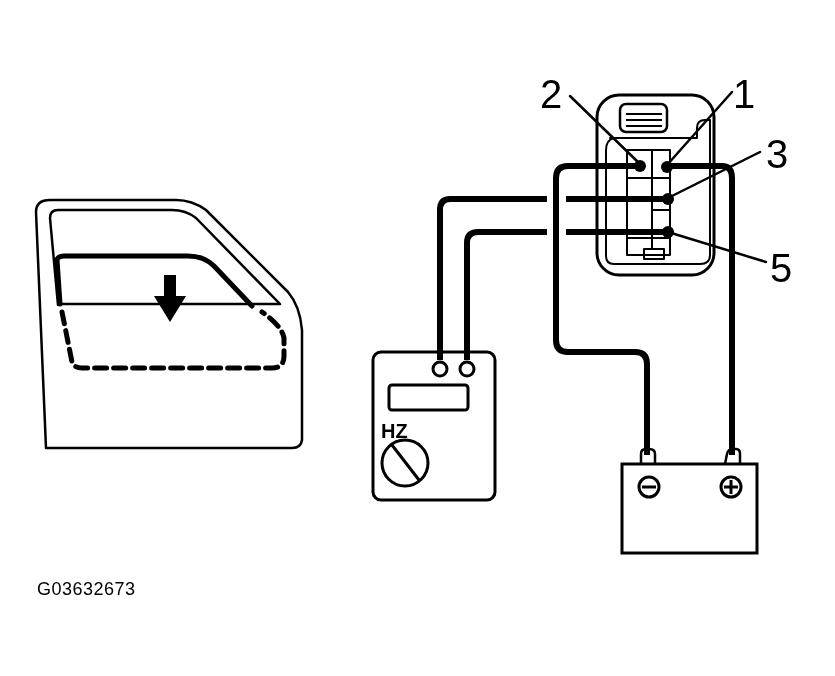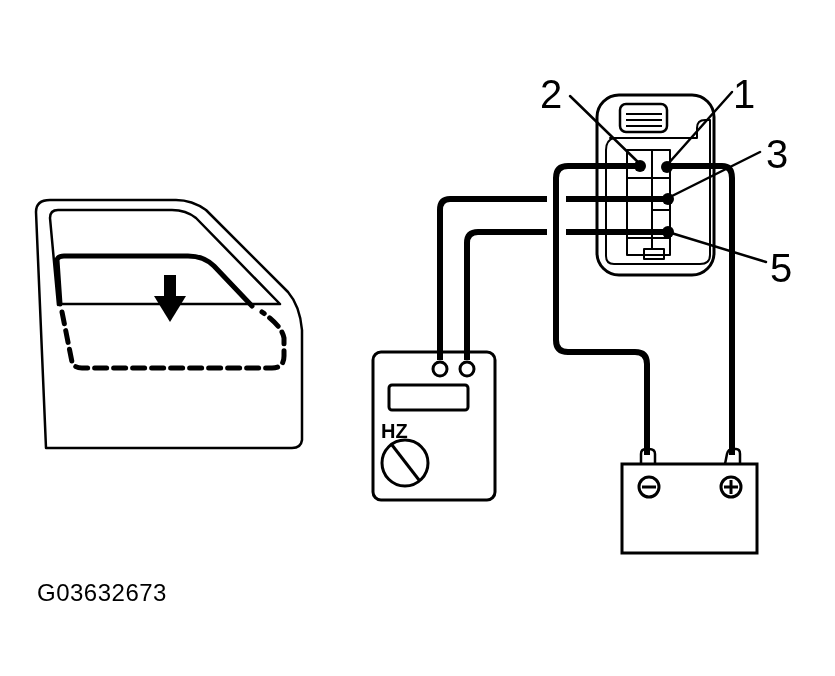--- a/index.html
+++ b/index.html
@@ -1,20 +1,20 @@
 <!DOCTYPE html>
 <html><head>
   <meta charset="utf-8">
   <style>
     html, body { margin: 0; padding: 0; background: #ffffff; }
     body { width: 835px; height: 676px; position: relative; overflow: hidden; font-family: "Liberation Sans", sans-serif; }
     svg.diagram { position: absolute; left: 0; top: 0; width: 835px; height: 676px; }
     .callout { font-family: "Liberation Sans", sans-serif; font-size: 40px; font-weight: normal; fill: #000; }
     .hz { font-family: "Liberation Sans", sans-serif; font-size: 20px; font-weight: bold; fill: #000; }
-    .figure-id { position: absolute; left: 37px; top: 579px; font-size: 24px; color: #000; letter-spacing: 0.5px; }
+    .figure-id { position: absolute; left: 37px; top: 579px; font-size: 18px; color: #000; letter-spacing: 0.5px; }
   </style>
 </head>
 <body>
 
 <svg class="diagram" viewBox="0 0 835 676" xmlns="http://www.w3.org/2000/svg">
 
   <g fill="none" stroke="#000" stroke-linecap="round" stroke-linejoin="round">
 
     <path stroke-width="2.5" d="M46,448 L36,212 Q36,200 50,200 L176,200 Q192,200 206,210 L288,292 Q300,306 302,330 L302,440 Q301,448 292,448 Z"></path>
 

